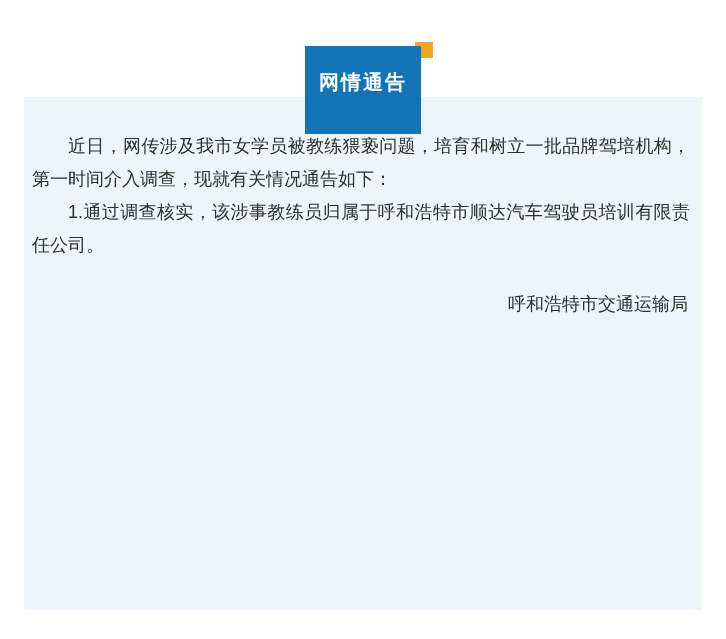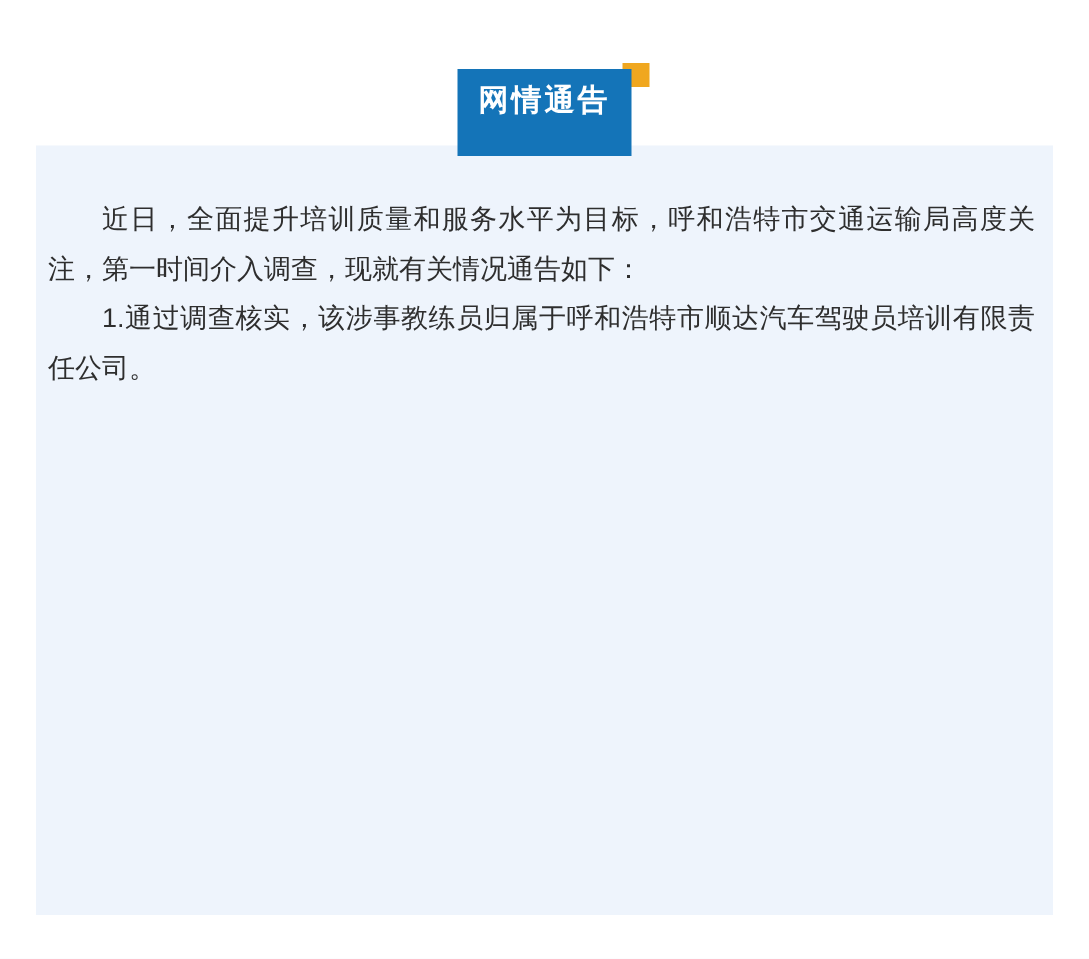--- a/index.html
+++ b/index.html
@@ -33,21 +33,21 @@
   }
   .badge-box {
     position: relative;
     background: #1474b8;
     color: #ffffff;
     font-size: 20px;
     font-weight: bold;
     letter-spacing: 2px;
     height: 58px;
     line-height: 42px;
-    padding: 0 14px;
+    padding: 15px 14px;
     white-space: nowrap;
   }
   
   .panel {
     position: absolute;
     top: 97px;
     left: 24px;
     right: 24px;
     bottom: 29px;
     background: #eef4fc;
@@ -78,20 +78,21 @@
 <body>
 
 <div class="page">
 
   <div class="badge-wrap">
     <span class="badge-accent"></span>
     <div class="badge-box">网情通告</div>
   </div>
 
   <div class="panel">
-    <p class="para">近日，全面提升培训质量和服务水平为目标，呼和浩特市交通运输局高度关注，第一时间介入调查，现就有关情况通告如下：</p>
+    <p class="para">近日，网传涉及我市女学员被教练猥亵问题，培育和树立一批品牌驾培机构，第一时间介入调查，现就有关情况通告如下：</p>
     <p class="para">1.通过调查核实，该涉事教练员归属于呼和浩特市顺达汽车驾驶员培训有限责任公司。</p>
 
     <div class="sign-block">
+      <p class="sign-line">呼和浩特市交通运输局</p>
     </div>
   </div>
 
 </div>
 
 </body></html>

